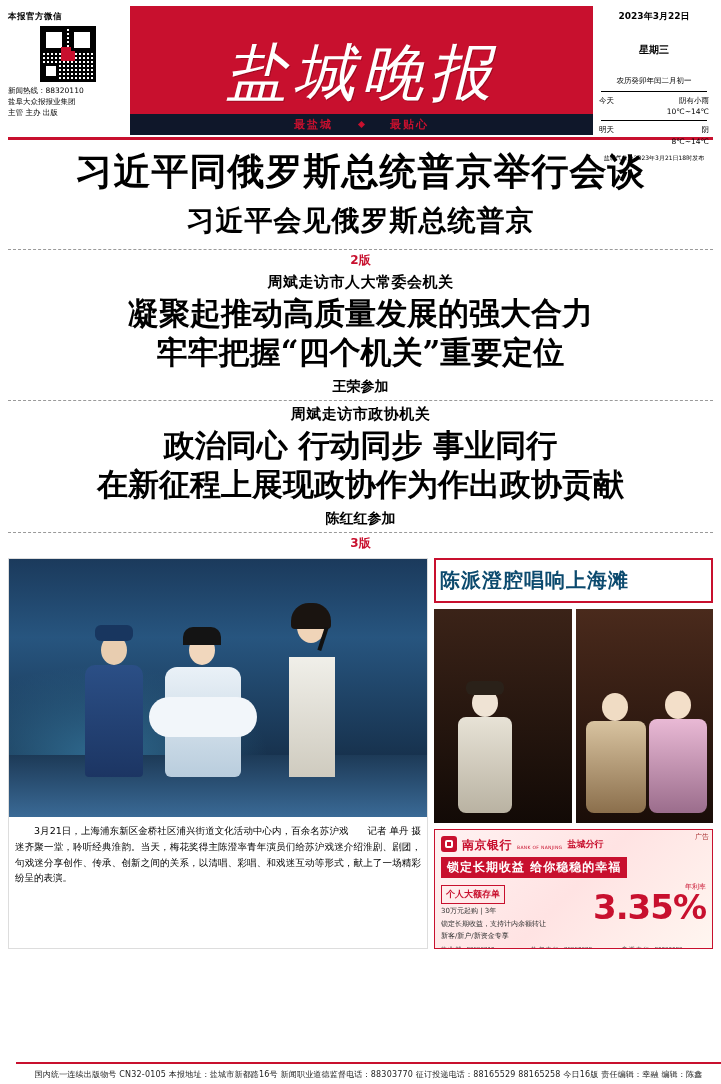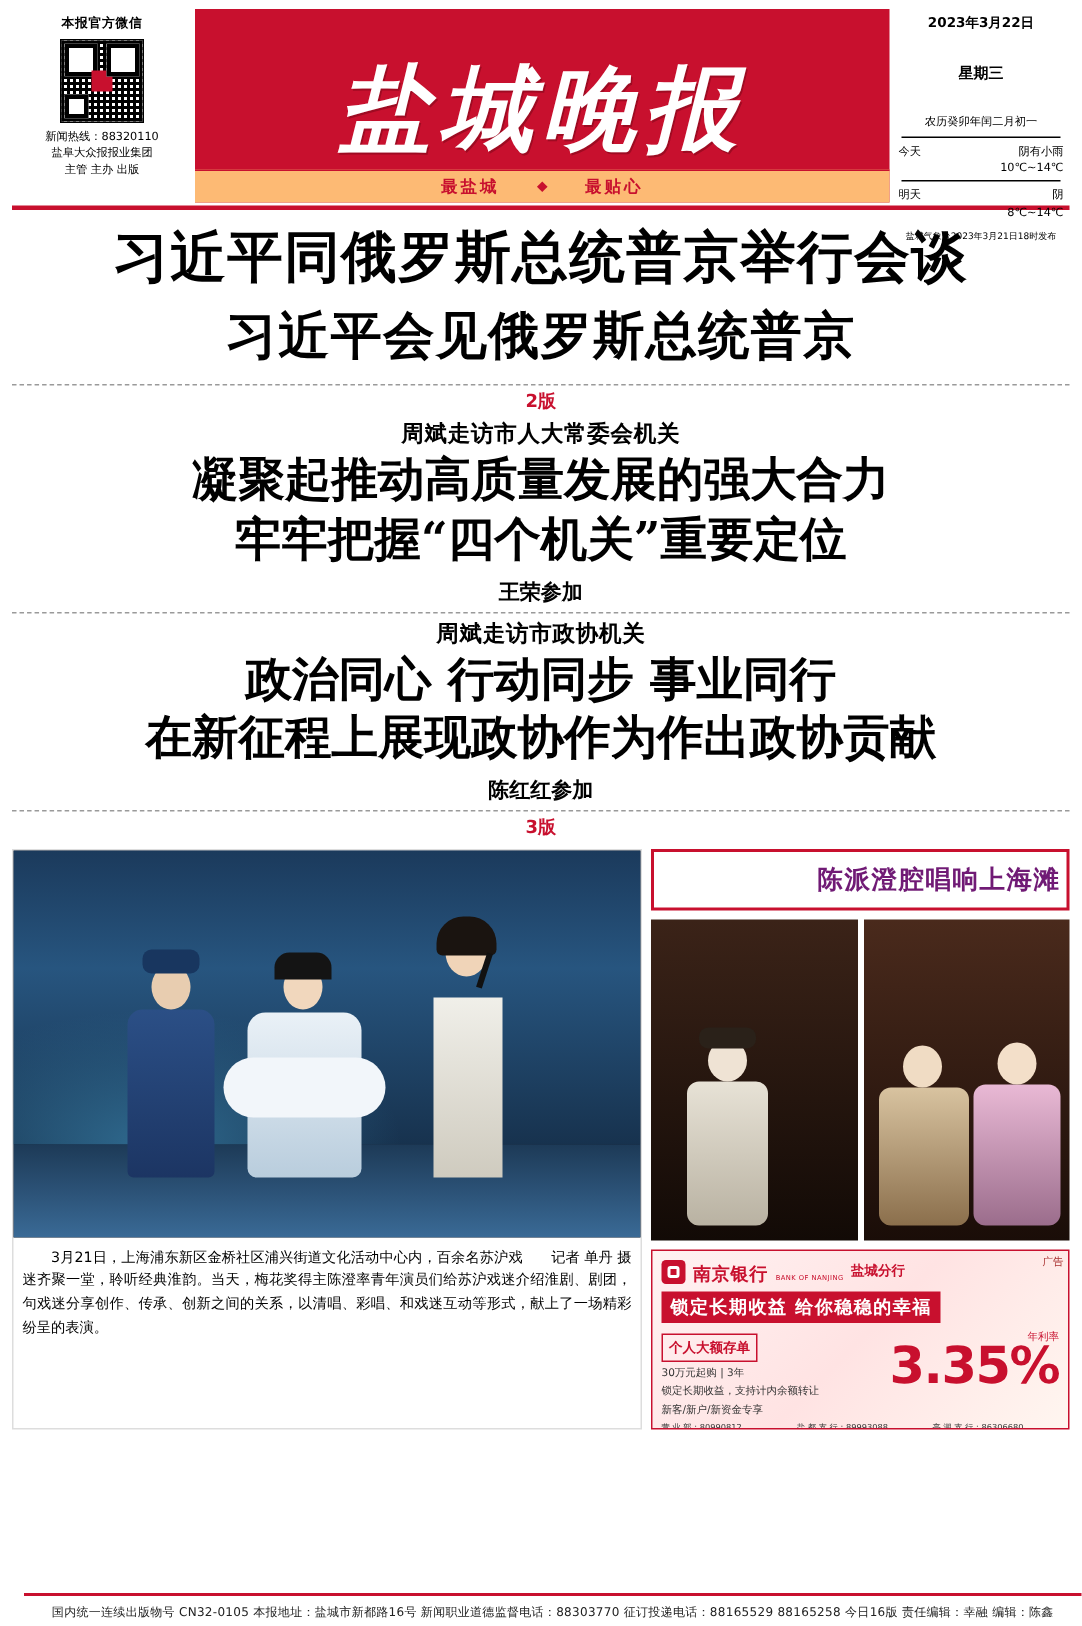--- a/index.html
+++ b/index.html
@@ -9,21 +9,21 @@
     background: #ffffff;
     font-family: "DejaVu Sans", "Liberation Sans", sans-serif;
     color: #000;
     overflow: hidden;
   }
   .page { width: 721px; height: 1084px; position: relative; padding: 0 8px; }
 
   
   .masthead { display: flex; height: 135px; padding-top: 6px; }
   .mast-left {
-    width: 120px; text-align: center; font-size: 8px; line-height: 1.45;
+    width: 120px; font-size: 8px; line-height: 1.45;
     padding-top: 4px;
   }
   .mast-left .tag { font-size: 8.5px; font-weight: bold; letter-spacing: .5px; }
   .qr {
     width: 56px; height: 56px; margin: 4px auto 4px;
     background:
       repeating-linear-gradient(90deg,#000 0 2px,#fff 2px 4px),
       repeating-linear-gradient(0deg,#000 0 2px,#fff 2px 4px);
     background-blend-mode: multiply;
     position: relative;
@@ -42,32 +42,32 @@
 
   .mast-center {
     flex: 1;
     background: #c8102e;
     position: relative;
     margin: 0 2px;
     display: flex; flex-direction: column; align-items: center; justify-content: center;
   }
   .mast-title {
     font-family: "DejaVu Serif", "Liberation Serif", serif;
-    font-weight: bold;
+    font-weight: normal;
     color: #ffffff;
     font-size: 62px;
     letter-spacing: 6px;
     line-height: 1;
     margin-top: 4px;
     text-shadow: 1px 1px 0 #9e0b22;
     font-style: italic;
   }
   .mast-sub-bar {
     position: absolute; bottom: 0; left: 0; right: 0;
-    height: 22px; background: #fdba74;
+    height: 22px; background: #0f172a;
     display: flex; align-items: center; justify-content: center;
     gap: 26px;
     border-top: 1px solid #c8102e;
   }
   .mast-sub-bar span { color: #c8102e; font-size: 11px; font-weight: bold; letter-spacing: 2px; }
   .mast-sub-bar .dia { width:5px;height:5px;background:#c8102e;transform:rotate(45deg); }
 
   .mast-right {
     width: 118px; text-align: center; font-size: 8px; line-height: 1.5; padding-top: 4px;
   }
@@ -87,21 +87,21 @@
     font-weight: bold;
     font-size: 37px;
     letter-spacing: 1px;
     line-height: 1.18;
     padding: 6px 0 2px;
   }
   .h2 {
     text-align: center;
     font-family: "DejaVu Serif", "Liberation Serif", serif;
     font-weight: bold;
-    font-size: 34px;
+    font-size: 28px;
     letter-spacing: 1px;
     line-height: 1.2;
     padding: 8px 0 10px;
   }
   .dash-rule { border-top: 1px dashed #9a9a9a; margin: 2px 0; position: relative; height: 1px; }
   .page-ref {
     text-align: center; color: #c8102e; font-weight: bold; font-size: 12px;
     margin: 2px 0 4px;
   }
   .kicker {
@@ -156,22 +156,22 @@
   .f3 .hair { position:absolute;bottom:148px;left:14px;width:40px;height:26px;background:#1a1410;border-radius:18px 18px 4px 4px; }
   .f3 .mic { position:absolute;bottom:126px;left:44px;width:4px;height:24px;background:#111;transform:rotate(18deg); }
   .caption {
     font-size: 9.5px; line-height: 1.65; padding: 6px 6px 6px; text-align: justify;
     text-indent: 2em;
   }
   .caption .credit { float: right; }
 
   .photo-right { flex: 1; display: flex; flex-direction: column; }
   .pr-title {
-    border: 2px solid #c8102e; color: #701a75; font-weight: bold;
-    font-size: 17px; text-align: right; padding: 7px 4px; letter-spacing: 1px;
+    border: 2px solid #c8102e; color: #0c4a6e; font-weight: bold;
+    font-size: 20px; text-align: left; padding: 7px 4px; letter-spacing: 1px;
     margin-bottom: 6px;
   }
   .pr-photos { display: flex; gap: 4px; height: 214px; }
   .pr-photo { flex: 1; position: relative; overflow: hidden; background: #20140f; }
   .pr-photo.a { background: linear-gradient(180deg,#3b2318,#120a06); }
   .pr-photo.b { background: linear-gradient(180deg,#4a2a1c,#1a0d08); }
   .opera-fig { position:absolute; bottom:10px; }
   .of1 { left: 24px; width: 54px; height: 128px; }
   .of1 .body { position:absolute;bottom:0;width:54px;height:96px;background:linear-gradient(#e7e2d6,#b9b2a2);border-radius:8px; }
   .of1 .head { position:absolute;bottom:96px;left:14px;width:26px;height:28px;background:#efe3d4;border-radius:50%; }

